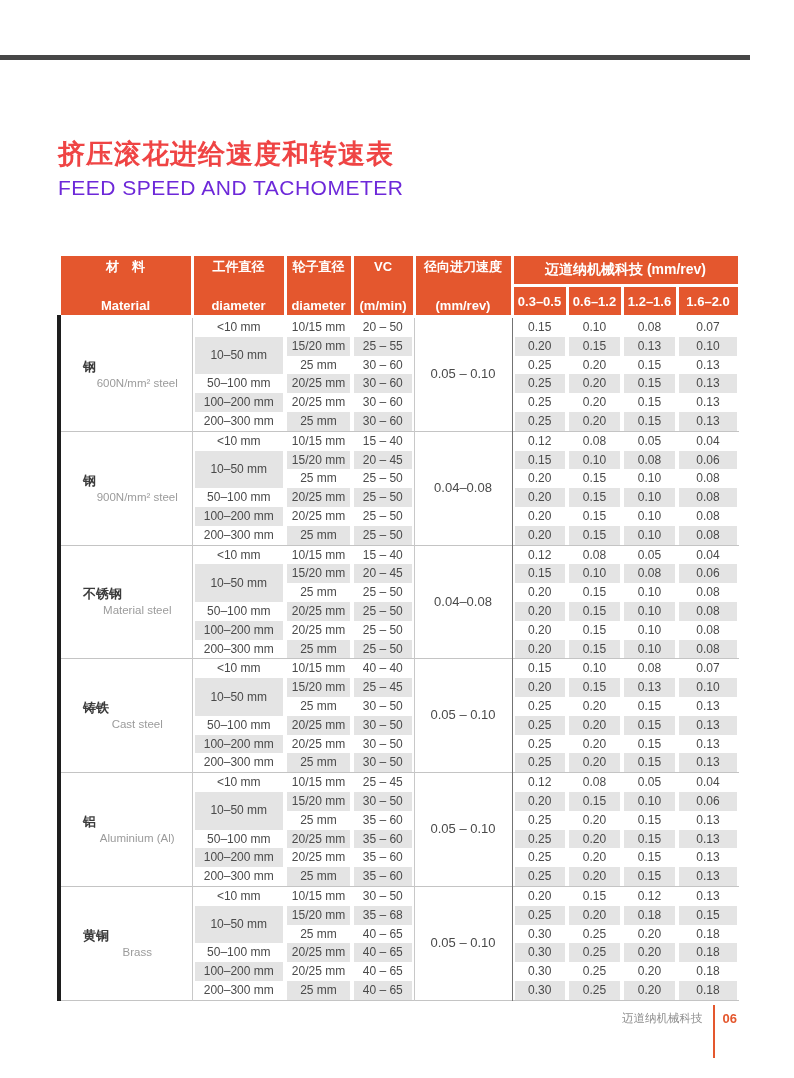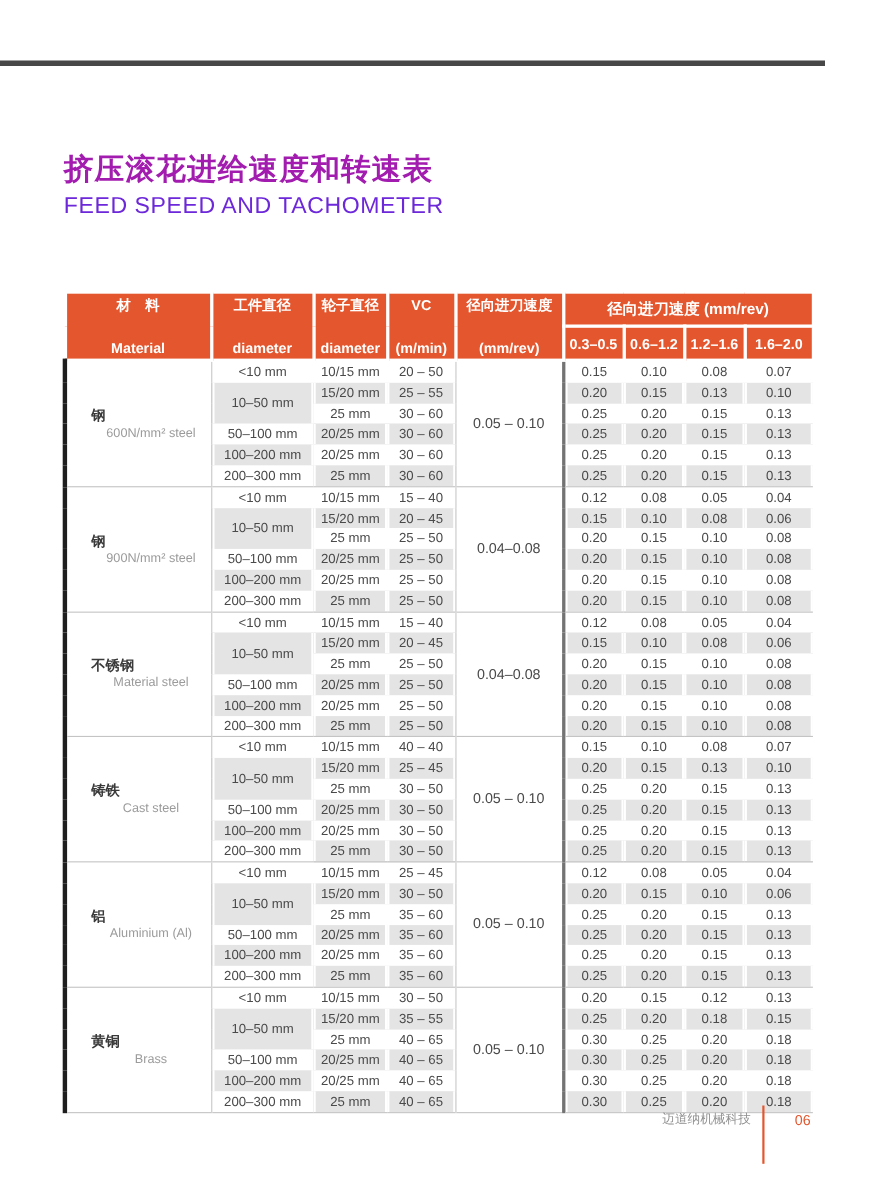--- a/index.html
+++ b/index.html
@@ -2,24 +2,24 @@
 <html style="--accent: #E4572E; --shade: #E4E4E4; --topbar: #474747;"><head>
 <meta charset="utf-8">
 <style>
   html,body{margin:0;padding:0;}
   body{
     width:794px;height:1078px;position:relative;background:#ffffff;
     font-family:"Liberation Sans", sans-serif;overflow:hidden;
   }
   .topbar{position:absolute;left:0;top:55px;width:750px;height:5px;background:var(--topbar,#474747);}
   .titles{position:absolute;left:58px;top:138px;}
-  .title-zh{font-size:27px;font-weight:bold;color:#a21caf;letter-spacing:1px;line-height:32px;}
+  .title-zh{font-size:27px;font-weight:bold;color:#ef4444;letter-spacing:1px;line-height:32px;}
   .title-en{font-size:21px;color:#6d28d9;letter-spacing:.5px;line-height:25px;margin-top:5px;}
 
-  .table-wrap{position:absolute;left:57px;top:264px;}
+  .table-wrap{position:absolute;left:57px;top:253px;}
   table{border-collapse:collapse;table-layout:fixed;width:680px;}
   thead tr.h1{height:31px;}
   thead tr.h2{height:31px;}
   th{
     background:var(--accent,#E4572E);color:#fff;border:3px solid #fff;
     padding:0;font-size:13px;font-weight:bold;text-align:center;vertical-align:middle;
   }
   th .l2{font-weight:bold;margin-top:24px;}
   th div{line-height:15px;}
   th.group{font-size:14px;}
@@ -29,29 +29,29 @@
     height:18.8px;line-height:18.8px;padding:0;font-size:12px;color:#4a4a4a;
     text-align:center;vertical-align:middle;white-space:nowrap;
   }
   td.sh{background:var(--shade,#E4E4E4);box-shadow:inset 2px 0 0 #fff, inset -2px 0 0 #fff;}
   td.material{
     border-left:4px solid #1e1e1e;border-right:1px solid #c8c8c8;
     text-align:left;padding-left:22px;vertical-align:middle;line-height:normal;
   }
   .mat-zh{font-size:13px;font-weight:bold;color:#3a3a3a;line-height:18px;}
   .mat-en{font-size:11.5px;color:#9b9b9b;line-height:15px;text-align:center;}
-  td.radial{border-left:1px solid #c8c8c8;border-right:3px solid #737373;font-size:13px;}
+  td.radial{border-left:1px solid #c8c8c8;border-right:1px solid #737373;font-size:13px;}
   tbody{border-top:1px solid #c4c4c4;}
   tbody:first-of-type{border-top:none;}
   tbody:last-of-type{border-bottom:1px solid #c4c4c4;}
 
   .footer{position:absolute;top:1005px;left:0;width:737px;display:flex;justify-content:flex-end;align-items:flex-start;}
   .footer-company{font-size:11.5px;color:#8f8f8f;line-height:27px;}
   .footer-divider{width:2px;height:53px;background:var(--accent,#E4572E);margin:0 8px 0 10px;}
-  .footer-page{font-size:13px;font-weight:normal;color:var(--accent,#E4572E);line-height:27px;margin-left:20px;}
+  .footer-page{font-size:13px;font-weight:bold;color:var(--accent,#E4572E);line-height:27px;}
 </style>
 </head>
 <body>
 
 <div class="topbar"></div>
 
 <div class="titles">
   <div class="title-zh">挤压滚花进给速度和转速表</div>
   <div class="title-en">FEED SPEED AND TACHOMETER</div>
 </div>
@@ -84,21 +84,21 @@
           <div class="l2">diameter</div>
         </th>
         <th rowspan="2">
           <div>VC</div>
           <div class="l2">(m/min)</div>
         </th>
         <th rowspan="2">
           <div>径向进刀速度</div>
           <div class="l2">(mm/rev)</div>
         </th>
-        <th colspan="4" class="group">径向进刀速度 (mm/rev)</th>
+        <th colspan="4" class="group">迈道纳机械科技 (mm/rev)</th>
       </tr>
       <tr class="h2">
           <th class="th-sub">0.3–0.5</th>
           <th class="th-sub">0.6–1.2</th>
           <th class="th-sub">1.2–1.6</th>
           <th class="th-sub">1.6–2.0</th>
         </tr>
     </thead>
   <tbody>
         <tr>
@@ -411,21 +411,21 @@
           <td>30 – 50</td>
           <td class="radial" rowspan="6">0.05 – 0.10</td>
           <td>0.20</td>
           <td>0.15</td>
           <td>0.12</td>
           <td>0.13</td>
         </tr>
         <tr>
           <td class="sh" rowspan="2">10–50 mm</td>
           <td class="sh">15/20 mm</td>
-          <td class="sh">35 – 55</td>
+          <td class="sh">35 – 68</td>
           <td class="sh">0.25</td>
           <td class="sh">0.20</td>
           <td class="sh">0.18</td>
           <td class="sh">0.15</td>
         </tr>
         <tr>
           <td>25 mm</td>
           <td>40 – 65</td>
           <td>0.30</td>
           <td>0.25</td>

